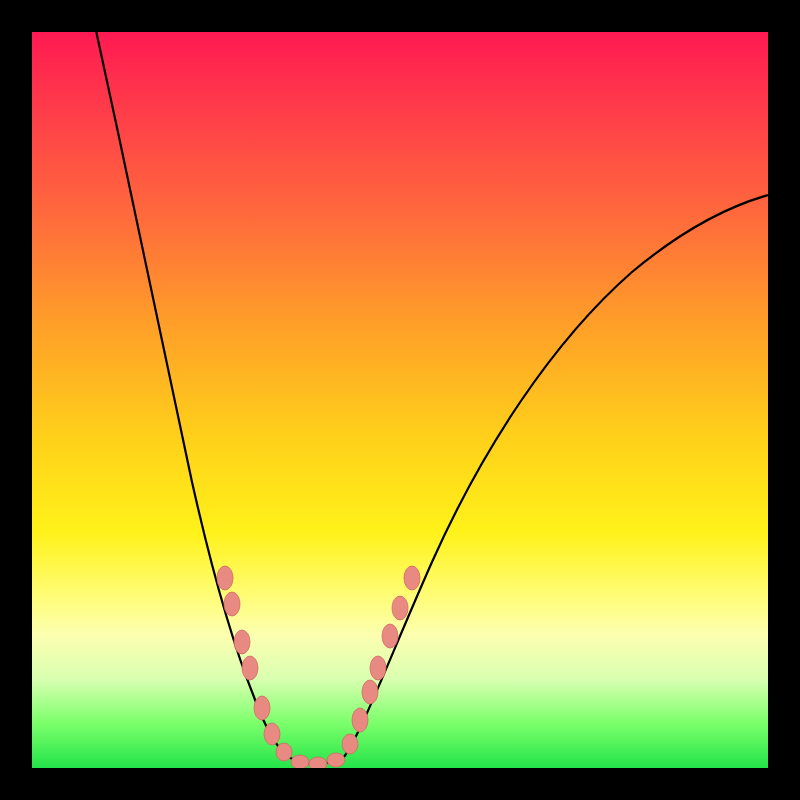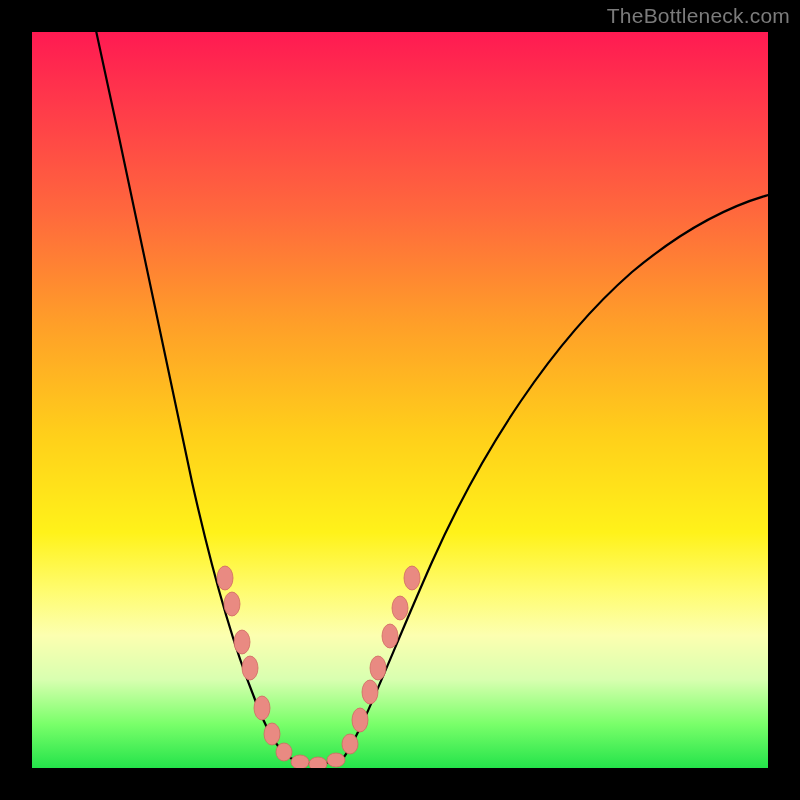--- a/index.html
+++ b/index.html
@@ -54,21 +54,20 @@
     left: 0;
     top: 0;
     width: 736px;
     height: 736px;
   }
 </style>
 </head>
 <body>
 <div class="outer">
 
-  <div class="watermark">TheBottleneck.com</div>
 
   <div class="plot-area">
     <svg class="curve" viewBox="0 0 736 736">
 
       <path d="M 60 -20
                C 95 140, 130 310, 160 450
                C 178 530, 198 605, 222 665
                C 233 695, 245 716, 256 725" stroke="#000" stroke-width="2.2" fill="none"></path>
 
       <path d="M 256 725

